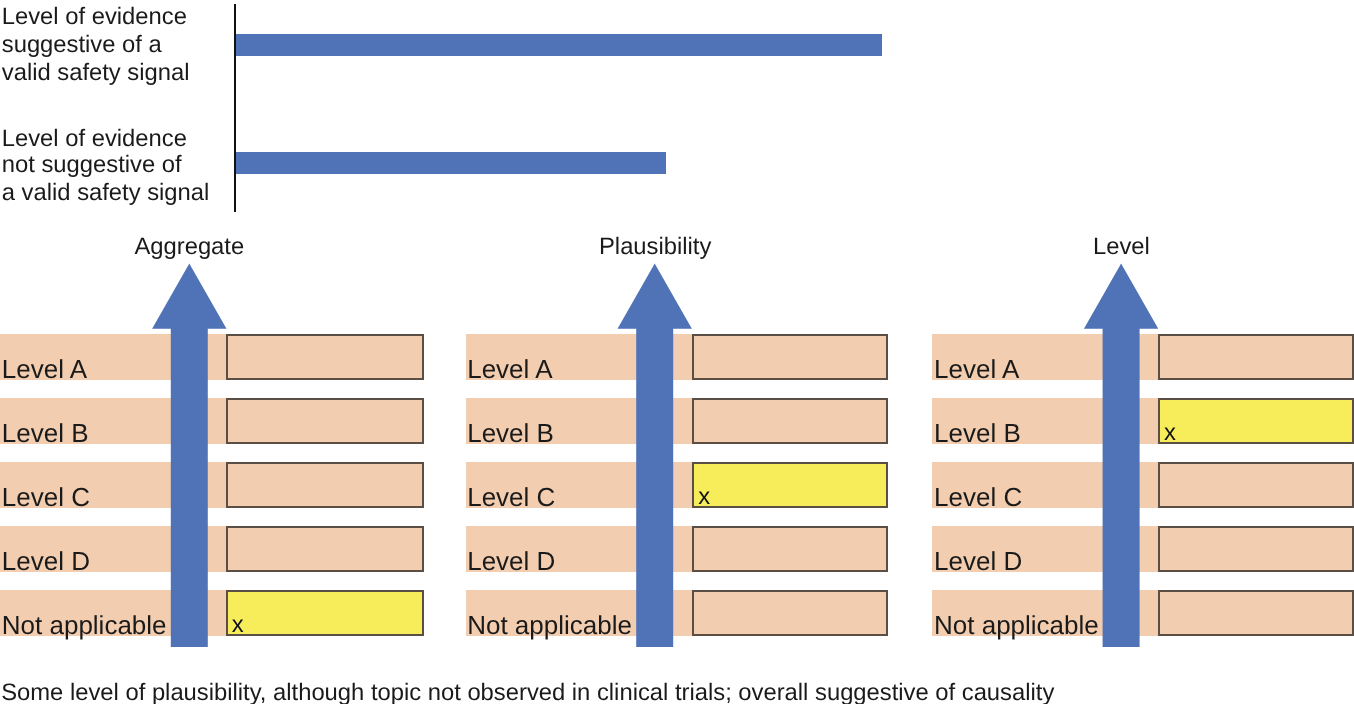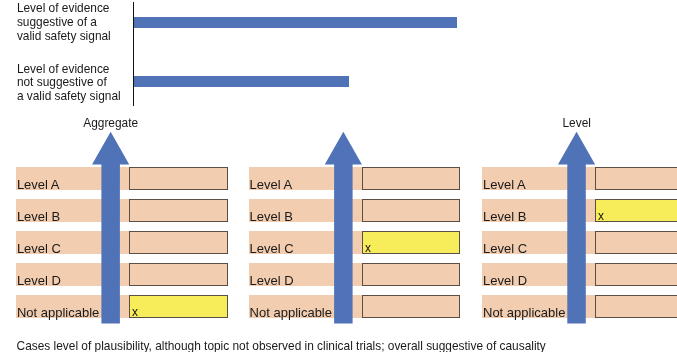--- a/index.html
+++ b/index.html
@@ -1,19 +1,19 @@
 <!DOCTYPE html>
 <html><head>
 <meta charset="utf-8">
 <title>Evidence level matrix figure</title>
 <style>
   html,body{margin:0;padding:0;background:#ffffff;}
   body{width:677px;height:352px;font-family:"Liberation Sans",sans-serif;
        overflow:hidden;position:relative;-webkit-font-smoothing:antialiased;}
-  .stage{position:absolute;left:0;top:0;width:591px;height:352px;will-change:transform;margin-left:16px;}
+  .stage{position:absolute;left:0;top:0;width:591px;height:352px;will-change:transform;}
 
   
   .legend-text{position:absolute;left:0.9px;font-size:11.9px;line-height:13.8px;
                color:#1a1a1a;white-space:pre-line;}
   #legend-1{top:2.0px;}
   #legend-2{top:62.5px;}
   .axis-line{position:absolute;left:116.85px;top:1.9px;width:1.35px;height:104.2px;background:#111111;}
   .hbar{position:absolute;left:118px;height:10.5px;background:#5073B8;}
   #bar-1{top:17.25px;width:322.5px;}
   #bar-2{top:76.4px;width:214.5px;}
@@ -132,20 +132,21 @@
       <div class="cell"></div>
     </div>
     <div class="row row-5">
       <div class="band"></div>
       <div class="band-label">Not applicable</div>
       <div class="cell"></div>
     </div>
     <svg class="arrow" viewBox="0 0 677 352">
       <path d="M 327.35 131.8 L 345.95 164.4 L 336.6 164.4 L 336.6 323.5 L 318.1 323.5 L 318.1 164.4 L 308.75 164.4 Z" fill="#5073B8"></path>
     </svg>
+    <div class="grp-title" id="title-2">Plausibility</div>
   </div>
 
   <div class="group g3">
     <div class="row row-1">
       <div class="band"></div>
       <div class="band-label">Level A</div>
       <div class="cell"></div>
     </div>
     <div class="row row-2">
       <div class="band"></div>
@@ -167,14 +168,14 @@
       <div class="band"></div>
       <div class="band-label">Not applicable</div>
       <div class="cell"></div>
     </div>
     <svg class="arrow" viewBox="0 0 677 352">
       <path d="M 560.55 131.8 L 579.15 164.4 L 569.8 164.4 L 569.8 323.5 L 551.3 323.5 L 551.3 164.4 L 541.95 164.4 Z" fill="#5073B8"></path>
     </svg>
     <div class="grp-title" id="title-3">Level</div>
   </div>
 
-  <div class="footer">Cases level of plausibility, although topic not observed in clinical trials; overall suggestive of causality</div>
+  <div class="footer">Some level of plausibility, although topic not observed in clinical trials; overall suggestive of causality</div>
 </div>
 
 </body></html>

